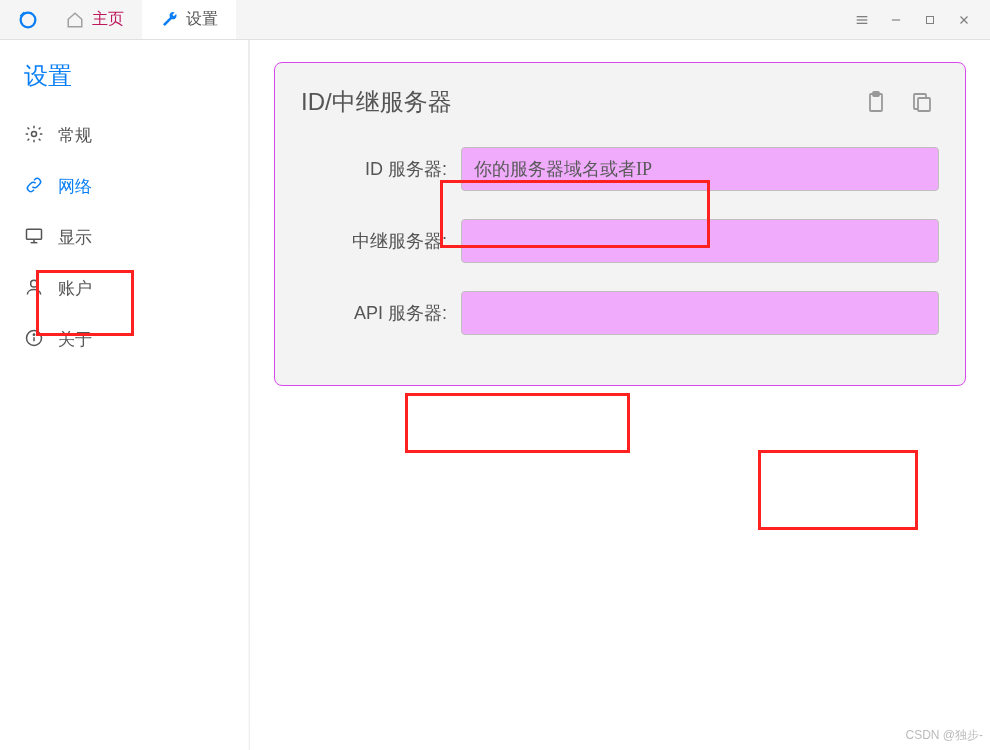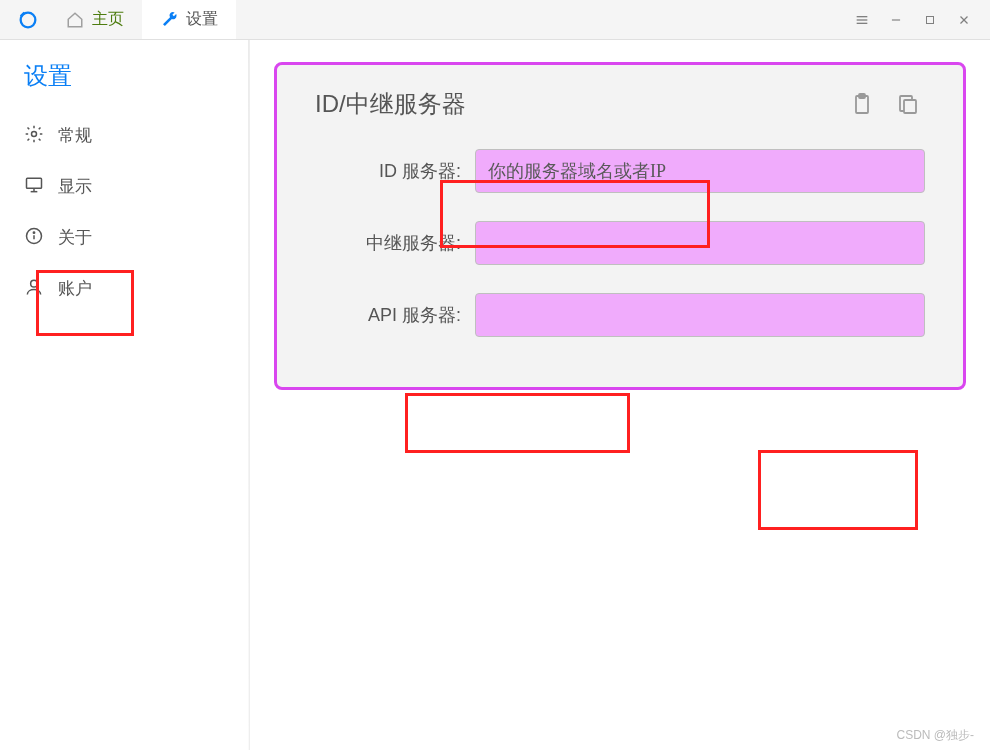--- a/index.html
+++ b/index.html
@@ -19,21 +19,21 @@
       border-bottom: 1px solid #e0e0e0;
       padding: 0 8px;
     }
     .app-icon-wrap {
       width: 40px; display: flex; justify-content: center;
     }
     .tabs { display: flex; height: 100%; flex: 1; }
     .tab {
       display: flex; align-items: center; gap: 8px;
       padding: 0 18px; height: 100%;
-      cursor: pointer; color: #4d7c0f;
+      cursor: pointer; color: #be185d;
     }
     .tab.active { background: #fff; color: #555; }
     .tab-icon { width: 18px; height: 18px; display: inline-flex; }
     .win-controls { display: flex; gap: 6px; margin-right: 4px; }
     .win-btn { width: 28px; height: 28px; display: flex; align-items: center; justify-content: center; color: #808080; cursor: pointer; }
 
     .layout { display: flex; height: calc(100% - 40px); }
     .sidebar {
       width: 250px; border-right: 1px solid #eee;
       padding: 14px 0;
@@ -48,22 +48,22 @@
     }
     .sidebar-item.active { color: #0a7ff5; }
     .sidebar-icon { width: 20px; height: 20px; display: inline-flex; }
     .sidebar::after {
       content: ""; position: absolute; right: 0; top:0; bottom:0; width:1px;
       background: linear-gradient(to bottom, rgba(0,0,0,0.08), rgba(0,0,0,0.02));
     }
 
     .main { flex: 1; padding: 22px 24px; overflow-y: auto; background:#fff;}
     .card {
-      background: #f3f3f3; border:3px solid #d946ef; border-radius: 8px;
-      padding: 22px 38px; margin-bottom: 20px;
+      background: #f3f3f3; border:1px solid #d946ef; border-radius: 8px;
+      padding: 22px 26px; margin-bottom: 20px;
     }
     .card-head { display: flex; align-items: center; margin-bottom: 14px; }
     .card-title { font-size: 24px; color: #555; flex:1; }
     .card-actions { display: flex; gap: 12px; }
     .icon-btn { width: 34px; height: 34px; display:flex; align-items:center; justify-content:center; color:#999; cursor:pointer; border-radius:4px; }
     .form-row { display: flex; align-items: center; margin: 28px 0; }
     .form-label { width: 160px; text-align: right; padding-right: 14px; font-size: 18px; color: #555;}
     .form-input {
       flex:1; height: 44px; border: 1.5px solid #bfbfbf; border-radius: 4px;
       padding: 0 12px; font-size: 18px; background: #f0abfc; color:#595959;font-family:Liberation Serif, serif;
@@ -76,21 +76,21 @@
     }
     .btn-pill {
       background: #0a7ff5; color:#fff; border:none; border-radius: 20px;
       padding: 8px 28px; font-size: 18px; cursor:pointer;
     }
     .highlight-box { position: absolute; border: 3px solid #ff2020; pointer-events: none; }
     .hb1 { left: 36px; top: 270px; width: 98px; height: 66px; }
     .hb2 { left: 440px; top: 180px; width: 270px; height: 68px; }
     .hb3 { left: 405px; top: 393px; width: 225px; height: 60px; }
     .hb4 { left: 758px; top: 450px; width: 160px; height: 80px; }
-    .watermark { position:absolute; right:16px; bottom:6px; font-size:12px; color:#bbb;margin-top:14px;}
+    .watermark { position:absolute; right:7px; bottom:6px; font-size:12px; color:#bbb;margin-top:14px;}
   </style>
 </head>
 <body>
 
 <div class="titlebar">
   <div class="app-icon-wrap">
     <svg width="22" height="22" viewBox="0 0 24 24" fill="none" stroke="#0a7ff5" stroke-width="2.5">
         <circle cx="12" cy="12" r="8"></circle>
         <path d="M8 4 L4 8"></path>
       </svg>
@@ -149,51 +149,60 @@
       <span class="sidebar-icon">
         <svg viewBox="0 0 24 24" width="20" height="20" fill="none" stroke="currentColor" stroke-width="1.8">
             <circle cx="12" cy="12" r="3"></circle>
             <path d="M12 2v3M12 19v3M4.2 4.2l2.1 2.1M17.7 17.7l2.1 2.1M2 12h3M19 12h3M4.2 19.8l2.1-2.1M17.7 6.3l2.1-2.1"></path>
           </svg>
       </span>
       <span>常规</span>
     </div>
 
 
+    <div class="sidebar-item active">
+      <span class="sidebar-icon">
+        <svg viewBox="0 0 24 24" width="20" height="20" fill="none" stroke="currentColor" stroke-width="1.8">
+            <path d="M10 14a4 4 0 0 0 5.66 0l3-3a4 4 0 0 0-5.66-5.66l-1 1"></path>
+            <path d="M14 10a4 4 0 0 0-5.66 0l-3 3a4 4 0 0 0 5.66 5.66l1-1"></path>
+          </svg>
+      </span>
+      <span>网络</span>
+    </div>
 
     <div class="sidebar-item">
       <span class="sidebar-icon">
         <svg viewBox="0 0 24 24" width="20" height="20" fill="none" stroke="currentColor" stroke-width="1.8">
             <rect x="3" y="4" width="18" height="12" rx="1"></rect>
             <line x1="8" y1="20" x2="16" y2="20"></line>
             <line x1="12" y1="16" x2="12" y2="20"></line>
           </svg>
       </span>
       <span>显示</span>
     </div>
 
     <div class="sidebar-item">
       <span class="sidebar-icon">
         <svg viewBox="0 0 24 24" width="20" height="20" fill="none" stroke="currentColor" stroke-width="1.8">
+            <circle cx="12" cy="8" r="4"></circle>
+            <path d="M4 21c0-4 4-6 8-6s8 2 8 6"></path>
+          </svg>
+      </span>
+      <span>账户</span>
+    </div>
+
+    <div class="sidebar-item">
+      <span class="sidebar-icon">
+        <svg viewBox="0 0 24 24" width="20" height="20" fill="none" stroke="currentColor" stroke-width="1.8">
             <circle cx="12" cy="12" r="9"></circle>
             <line x1="12" y1="11" x2="12" y2="16"></line>
             <circle cx="12" cy="8" r="0.8" fill="currentColor"></circle>
           </svg>
       </span>
       <span>关于</span>
-    </div>
-
-    <div class="sidebar-item">
-      <span class="sidebar-icon">
-        <svg viewBox="0 0 24 24" width="20" height="20" fill="none" stroke="currentColor" stroke-width="1.8">
-            <circle cx="12" cy="8" r="4"></circle>
-            <path d="M4 21c0-4 4-6 8-6s8 2 8 6"></path>
-          </svg>
-      </span>
-      <span>账户</span>
     </div>
   </div>
 
   <div class="main">
     <div class="card">
       <div class="card-head">
         <div class="card-title">ID/中继服务器</div>
         <div class="card-actions">
           <div class="icon-btn">
             <svg width="24" height="24" viewBox="0 0 24 24" fill="none" stroke="currentColor" stroke-width="1.8">

